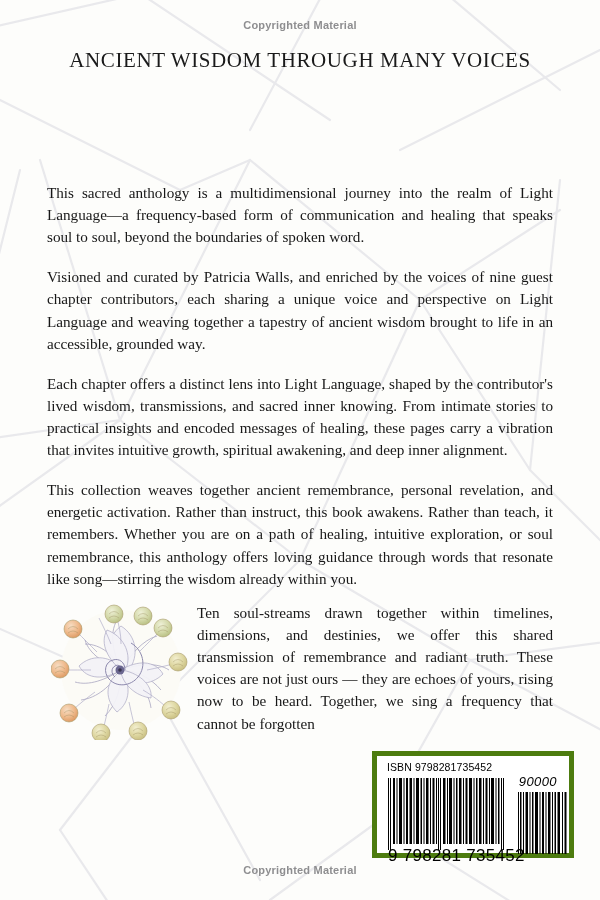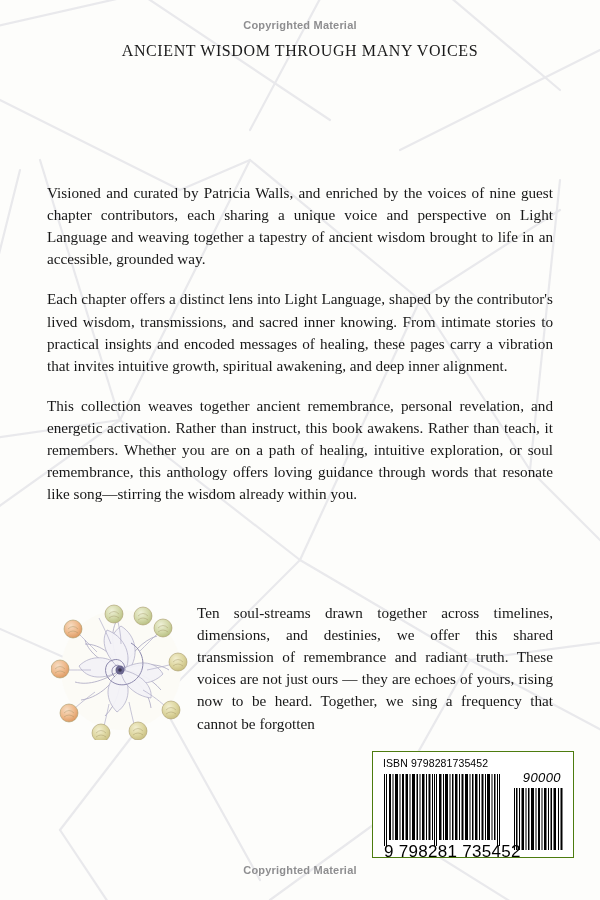--- a/index.html
+++ b/index.html
@@ -57,23 +57,23 @@
     letter-spacing: 0.3px;
     white-space: nowrap;
   }
   .title-main .tl-purple {
     color: #3a3580;
   }
   .title-main .tl-dark {
     color: #121212;
   }
   .title-sub {
-    margin-top: 0;
-    font-family: "Liberation Serif", serif;
-    font-size: 16px;
+    margin-top: 6px;
+    font-family: "Liberation Serif", serif;
+    font-size: 21px;
     font-weight: 400;
     letter-spacing: 0.6px;
     color: #1a1a1a;
     white-space: nowrap;
   }
 
   .banner {
     position: absolute;
     left: 0;
     top: 124px;
@@ -142,21 +142,21 @@
     margin: 0;
   }
 
   .barcode-box {
     position: absolute;
     left: 372px;
     top: 751px;
     width: 202px;
     height: 107px;
     background: #ffffff;
-    border: 1px solid #4d7c0f;
+    border: 5px solid #4d7c0f;
     z-index: 4;
     box-sizing: border-box;
   }
   .isbn-line {
     position: absolute;
     left: 10px;
     top: 5px;
     font-family: "Liberation Sans", sans-serif;
     font-size: 10.5px;
     color: #000;
@@ -240,20 +240,21 @@
   </svg>
 
   <div class="watermark top">Copyrighted Material</div>
 
   <div class="title-block">
     <div class="title-sub">ANCIENT WISDOM THROUGH MANY VOICES</div>
   </div>
 
 
   <div class="body-copy">
+    <p class="para">This sacred anthology is a multidimensional journey into the realm of Light Language—a frequency-based form of communication and healing that speaks soul to soul, beyond the boundaries of spoken word.</p>
     <p class="para">Visioned and curated by Patricia Walls, and enriched by the voices of nine guest chapter contributors, each sharing a unique voice and perspective on Light Language and weaving together a tapestry of ancient wisdom brought to life in an accessible, grounded way.</p>
     <p class="para">Each chapter offers a distinct lens into Light Language, shaped by the contributor's lived wisdom, transmissions, and sacred inner knowing. From intimate stories to practical insights and encoded messages of healing, these pages carry a vibration that invites intuitive growth, spiritual awakening, and deep inner alignment.</p>
     <p class="para">This collection weaves together ancient remembrance, personal revelation, and energetic activation. Rather than instruct, this book awakens. Rather than teach, it remembers. Whether you are on a path of healing, intuitive exploration, or soul remembrance, this anthology offers loving guidance through words that resonate like song—stirring the wisdom already within you.</p>
   </div>
 
   <div class="closing">
     <svg class="mandala" viewBox="0 0 140 140" aria-hidden="true">
       <defs>
         <radialGradient id="coreGrad" cx="50%" cy="50%" r="50%">
           <stop offset="0%" stop-color="#a9a6c4"></stop>
@@ -339,21 +340,21 @@
         <path d="M115 110 q5 -5 10 0 M115 114 q5 -4 10 0"></path>
         <path d="M82 131 q5 -5 10 0 M82 135 q5 -4 10 0"></path>
         <path d="M45 133 q5 -5 10 0 M45 137 q5 -4 10 0"></path>
         <path d="M13 113 q5 -5 10 0 M13 117 q5 -4 10 0"></path>
         <path d="M4 69 q5 -5 10 0 M4 73 q5 -4 10 0"></path>
         <path d="M17 29 q5 -5 10 0 M17 33 q5 -4 10 0"></path>
         <path d="M87 16 q5 -5 10 0 M87 20 q5 -4 10 0"></path>
       </g>
     </svg>
 
-    <p class="closing-text">Ten soul-streams drawn together across timelines, dimensions, and destinies, we offer this shared transmission of remembrance and radiant truth. These voices are not just ours — they are echoes of yours, rising now to be heard. Together, we sing a frequency that cannot be forgotten</p>
+    <p class="closing-text">Ten soul-streams drawn together within timelines, dimensions, and destinies, we offer this shared transmission of remembrance and radiant truth. These voices are not just ours — they are echoes of yours, rising now to be heard. Together, we sing a frequency that cannot be forgotten</p>
   </div>
 
   <div class="watermark bottom">Copyrighted Material</div>
 
   <div class="barcode-box">
     <div class="isbn-line">ISBN 9798281735452</div>
     <div class="addon-label">90000</div>
 
     <svg class="bars-main" viewBox="0 0 120 72" preserveAspectRatio="none" aria-hidden="true">
       <g fill="#000">

